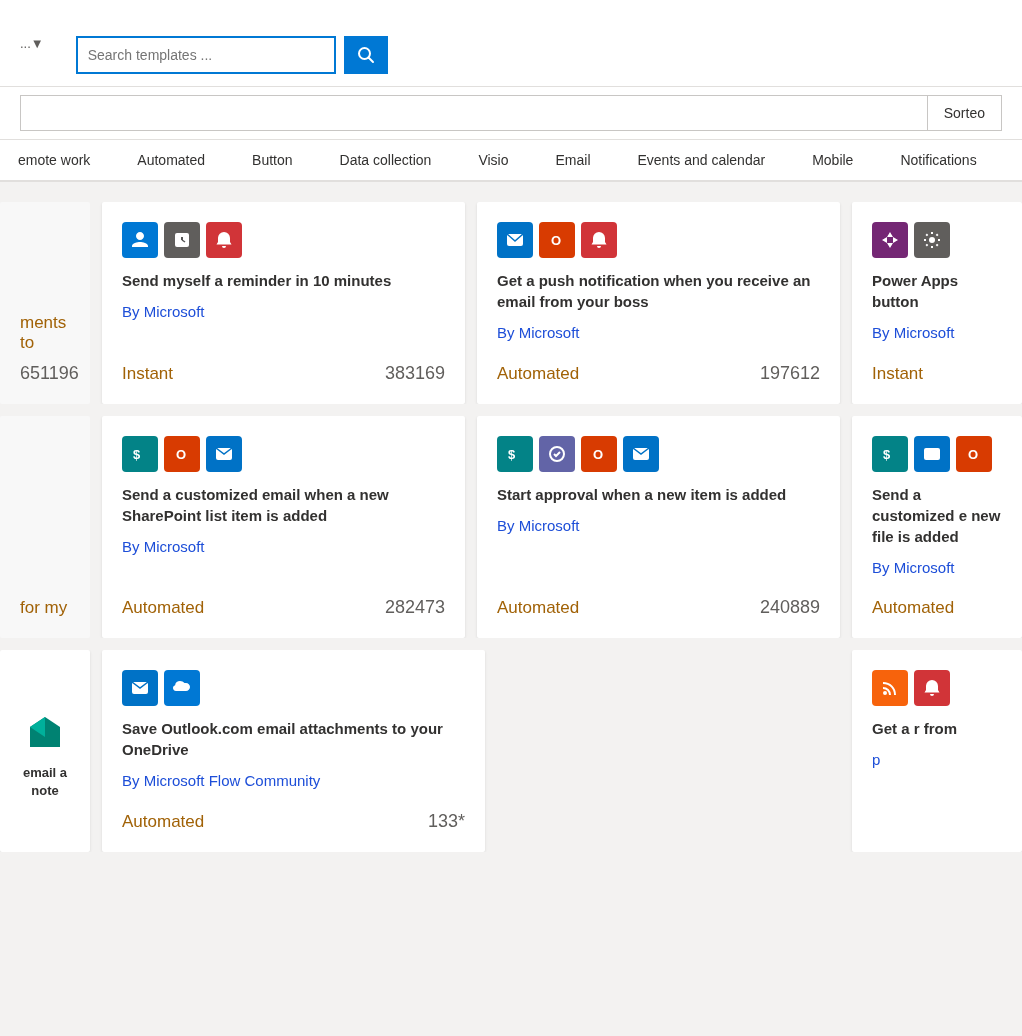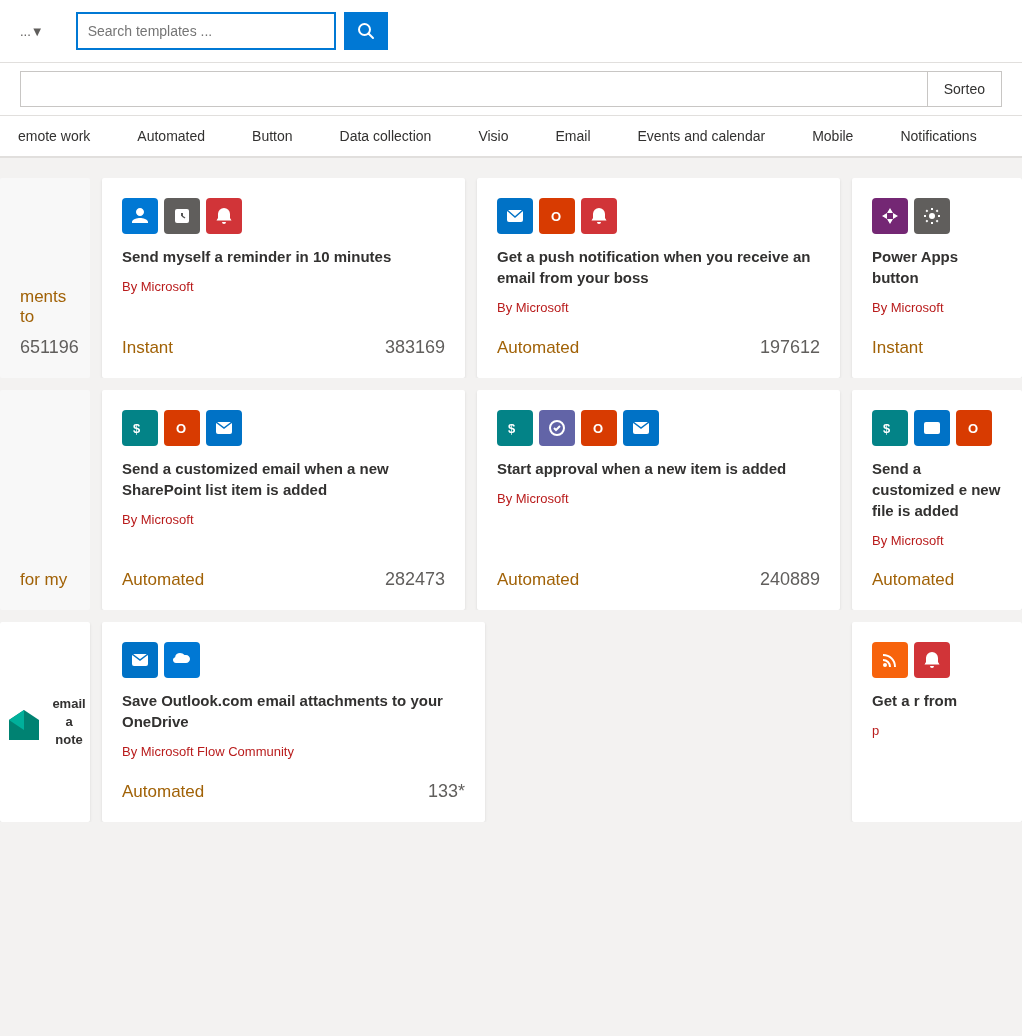--- a/index.html
+++ b/index.html
@@ -25,20 +25,21 @@
       align-items: center;
       gap: 6px;
       color: #605e5c;
       font-size: 13px;
     }
     .search-container {
       display: flex;
       align-items: center;
       gap: 8px;
       margin-left: 20px;
+      margin-top: 24px;
     }
     .search-input {
       width: 260px;
       height: 38px;
       border: 2px solid #0078d4;
       padding: 0 10px;
       font-size: 14px;
       color: #323130;
       outline: none;
     }
@@ -139,22 +140,22 @@
       color: white;
       flex-shrink: 0;
     }
     .card-title {
       font-size: 15px;
       font-weight: 600;
       color: #323130;
       line-height: 1.4;
     }
     .card-author {
-      font-size: 13px;
-      color: #b91c1c;
+      font-size: 15px;
+      color: #1d4ed8;
     }
     .card-footer {
       display: flex;
       justify-content: space-between;
       align-items: center;
       margin-top: auto;
       padding-top: 10px;
     }
     .card-type {
       font-size: 17px;
@@ -429,21 +430,21 @@
       <div class="card-title">Send a customized e new file is added</div>
       <div class="card-author">By Microsoft</div>
       <div class="card-footer">
         <span class="card-type">Automated</span>
       </div>
     </div>
   </div>
 
   <div class="row-wrapper">
 
-    <div class="left-partial template-card" style="background:#fff; display:flex; flex-direction:row; align-items:center; justify-content:center; gap:8px;">
+    <div class="left-partial template-card" style="background:#fff; display:flex; flex-direction:column; align-items:center; justify-content:center; gap:8px;">
       <div style="color:#008272; margin-top:10px;">
         <svg width="40" height="40" viewBox="0 0 40 40">
           <polygon points="20,5 35,15 35,35 5,35 5,15" fill="#008272"></polygon>
           <polygon points="20,5 5,15 20,25" fill="#00b09b"></polygon>
         </svg>
       </div>
       <div class="card-title" style="font-size:13px; text-align:center;">email a note</div>
     </div>
 
     <div class="full-card template-card">

